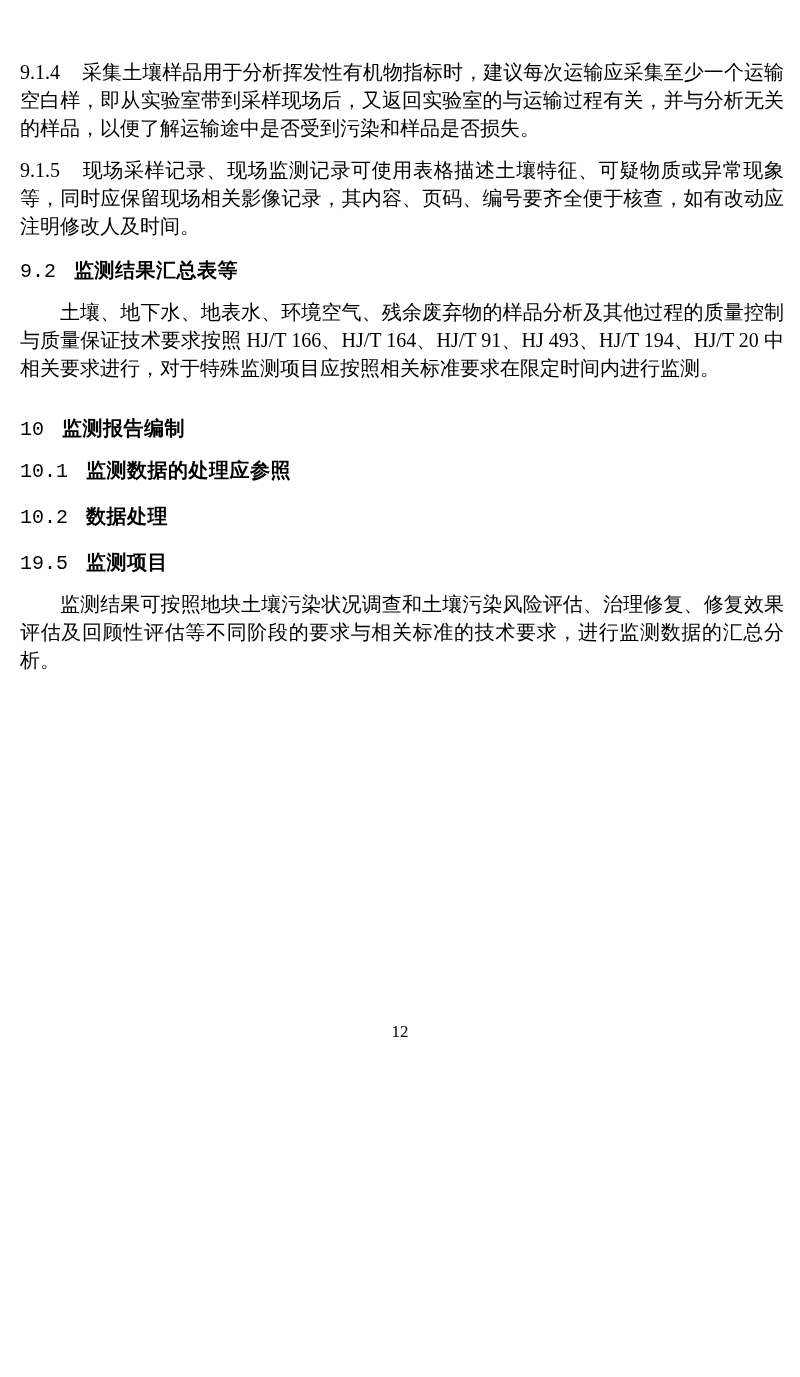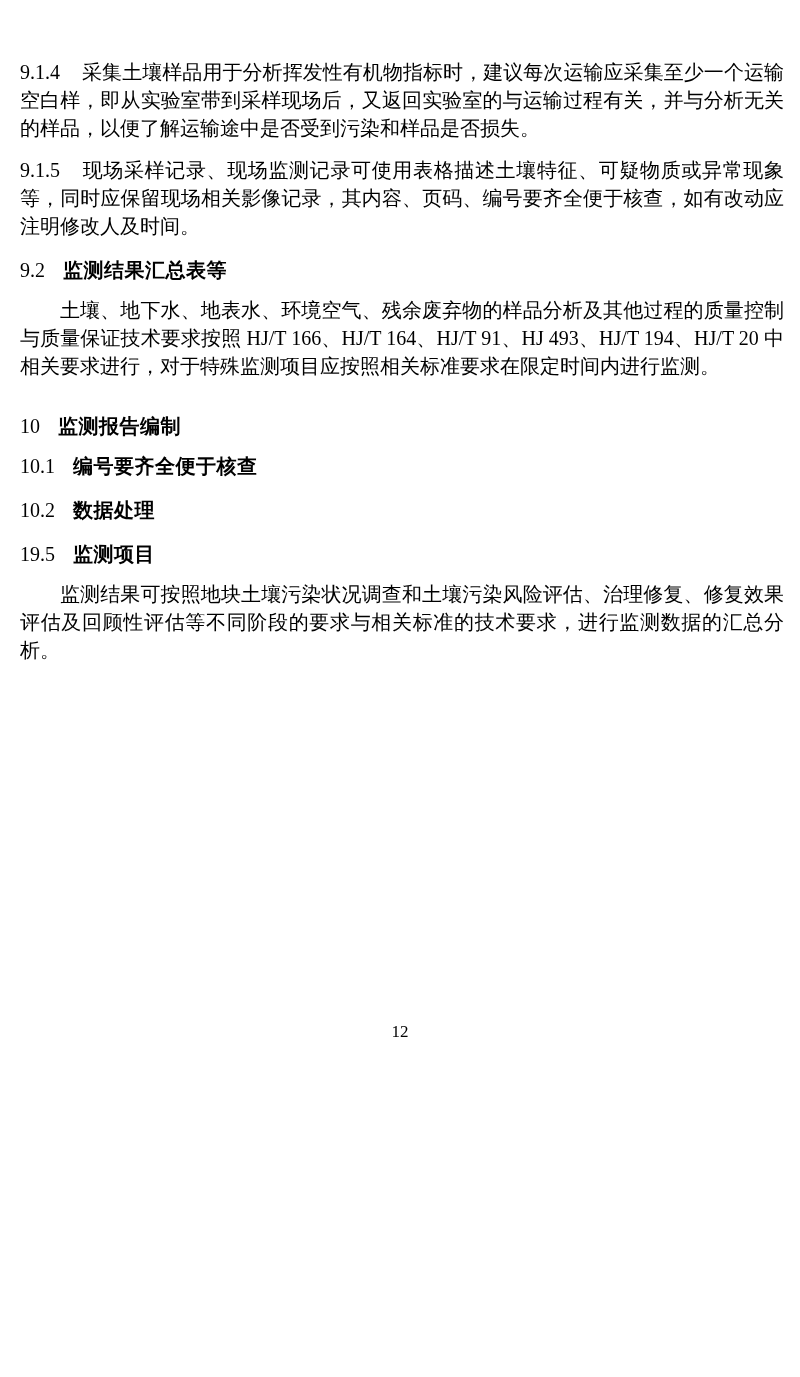--- a/index.html
+++ b/index.html
@@ -32,21 +32,21 @@
     font-family: "Liberation Serif", "DejaVu Serif", serif;
   }
   .heading {
     font-size: 20px;
     line-height: 28px;
     margin-top: 16px;
     margin-bottom: 12px;
     font-weight: bold;
   }
   .heading .h-num {
-    font-family: Liberation Serif, serif;
+    font-family: Liberation Mono, monospace;
     font-weight: normal;
     display: inline-block;
     margin-right: 0.9em;
   }
   .heading .h-title {
     font-family: "Liberation Sans", "DejaVu Sans", sans-serif;
     font-weight: bold;
     letter-spacing: 0.5px;
   }
   .heading.top-level { margin-top: 32px; }
@@ -70,21 +70,21 @@
   <p class="para"><span class="para-num">9.1.4</span><span>采集土壤样品用于分析挥发性有机物指标时，建议每次运输应采集至少一个运输空白样，即从实验室带到采样现场后，又返回实验室的与运输过程有关，并与分析无关的样品，以便了解运输途中是否受到污染和样品是否损失。</span></p>
 
   <p class="para"><span class="para-num">9.1.5</span><span>现场采样记录、现场监测记录可使用表格描述土壤特征、可疑物质或异常现象等，同时应保留现场相关影像记录，其内容、页码、编号要齐全便于核查，如有改动应注明修改人及时间。</span></p>
 
   <h2 class="heading"><span class="h-num">9.2</span><span class="h-title">监测结果汇总表等</span></h2>
 
   <p class="para indent">土壤、地下水、地表水、环境空气、残余废弃物的样品分析及其他过程的质量控制与质量保证技术要求按照 HJ/T 166、HJ/T 164、HJ/T 91、HJ 493、HJ/T 194、HJ/T 20 中相关要求进行，对于特殊监测项目应按照相关标准要求在限定时间内进行监测。</p>
 
   <h2 class="heading top-level"><span class="h-num">10</span><span class="h-title">监测报告编制</span></h2>
 
-  <h2 class="heading follows-heading"><span class="h-num">10.1</span><span class="h-title">编号要齐全便于核查</span></h2>
+  <h2 class="heading follows-heading"><span class="h-num">10.1</span><span class="h-title">监测数据的处理应参照</span></h2>
 
 
   <h2 class="heading"><span class="h-num">10.2</span><span class="h-title">数据处理</span></h2>
 
 
   <h2 class="heading"><span class="h-num">19.5</span><span class="h-title">监测项目</span></h2>
 
   <p class="para indent">监测结果可按照地块土壤污染状况调查和土壤污染风险评估、治理修复、修复效果评估及回顾性评估等不同阶段的要求与相关标准的技术要求，进行监测数据的汇总分析。</p>
 
   <div class="page-footer"><span>12</span></div>

